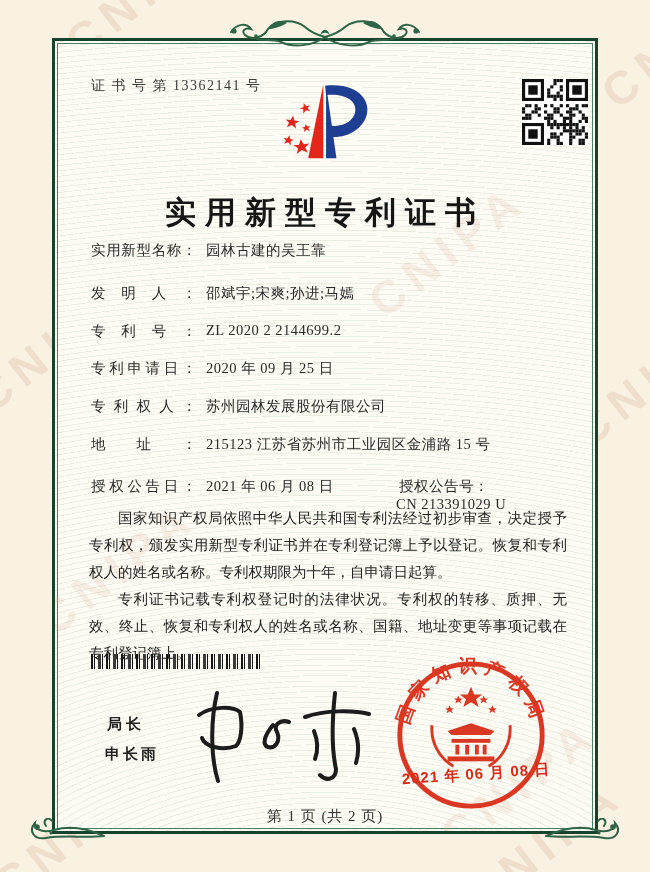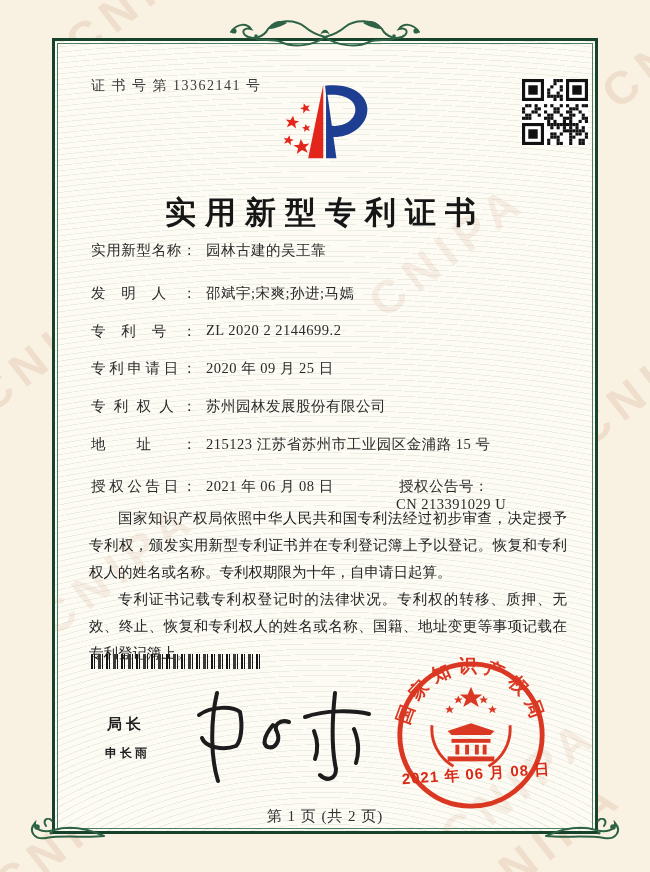--- a/index.html
+++ b/index.html
@@ -34,21 +34,21 @@
             line-height:27px;text-align:justify;color:#242424;}
   .bodytext p{margin:0;text-indent:2em;}
   
   .barcode{position:absolute;left:36px;top:613px;width:170px;height:15px;
     background:repeating-linear-gradient(90deg,#161616 0 2px,rgba(0,0,0,0) 2px 3px,
       #161616 3px 4px,rgba(0,0,0,0) 4px 7px,#3a3a3a 7px 10px,rgba(0,0,0,0) 10px 11px,
       #161616 11px 12px,rgba(0,0,0,0) 12px 15px);}
   .sig-title{position:absolute;left:52px;top:674px;font-family:"Liberation Sans","DejaVu Sans",sans-serif;
              font-size:15px;font-weight:600;letter-spacing:4px;color:#222;}
   .sig-name{position:absolute;left:50px;top:704px;font-family:"Liberation Sans","DejaVu Sans",sans-serif;
-            font-size:12px;font-weight:600;letter-spacing:3px;color:#222;}
+            font-size:15px;font-weight:600;letter-spacing:3px;color:#222;}
   .sig-hand{position:absolute;left:138px;top:640px;width:190px;height:108px;}
   .seal{position:absolute;left:338px;top:616px;width:156px;height:156px;opacity:.93;}
   .seal-date{position:absolute;left:328px;top:724px;width:186px;text-align:center;
              font-family:"Liberation Sans","DejaVu Sans",sans-serif;font-weight:700;
              font-size:15px;letter-spacing:1px;color:#d92a15;transform:rotate(-4deg);}
   .footer{position:absolute;left:0;top:766px;width:100%;text-align:center;
           font-size:15px;letter-spacing:1px;color:#333;}
   
   .orn-top{position:absolute;left:225px;top:16px;width:200px;height:44px;}
   .orn-bl{position:absolute;left:24px;top:818px;width:82px;height:32px;}

